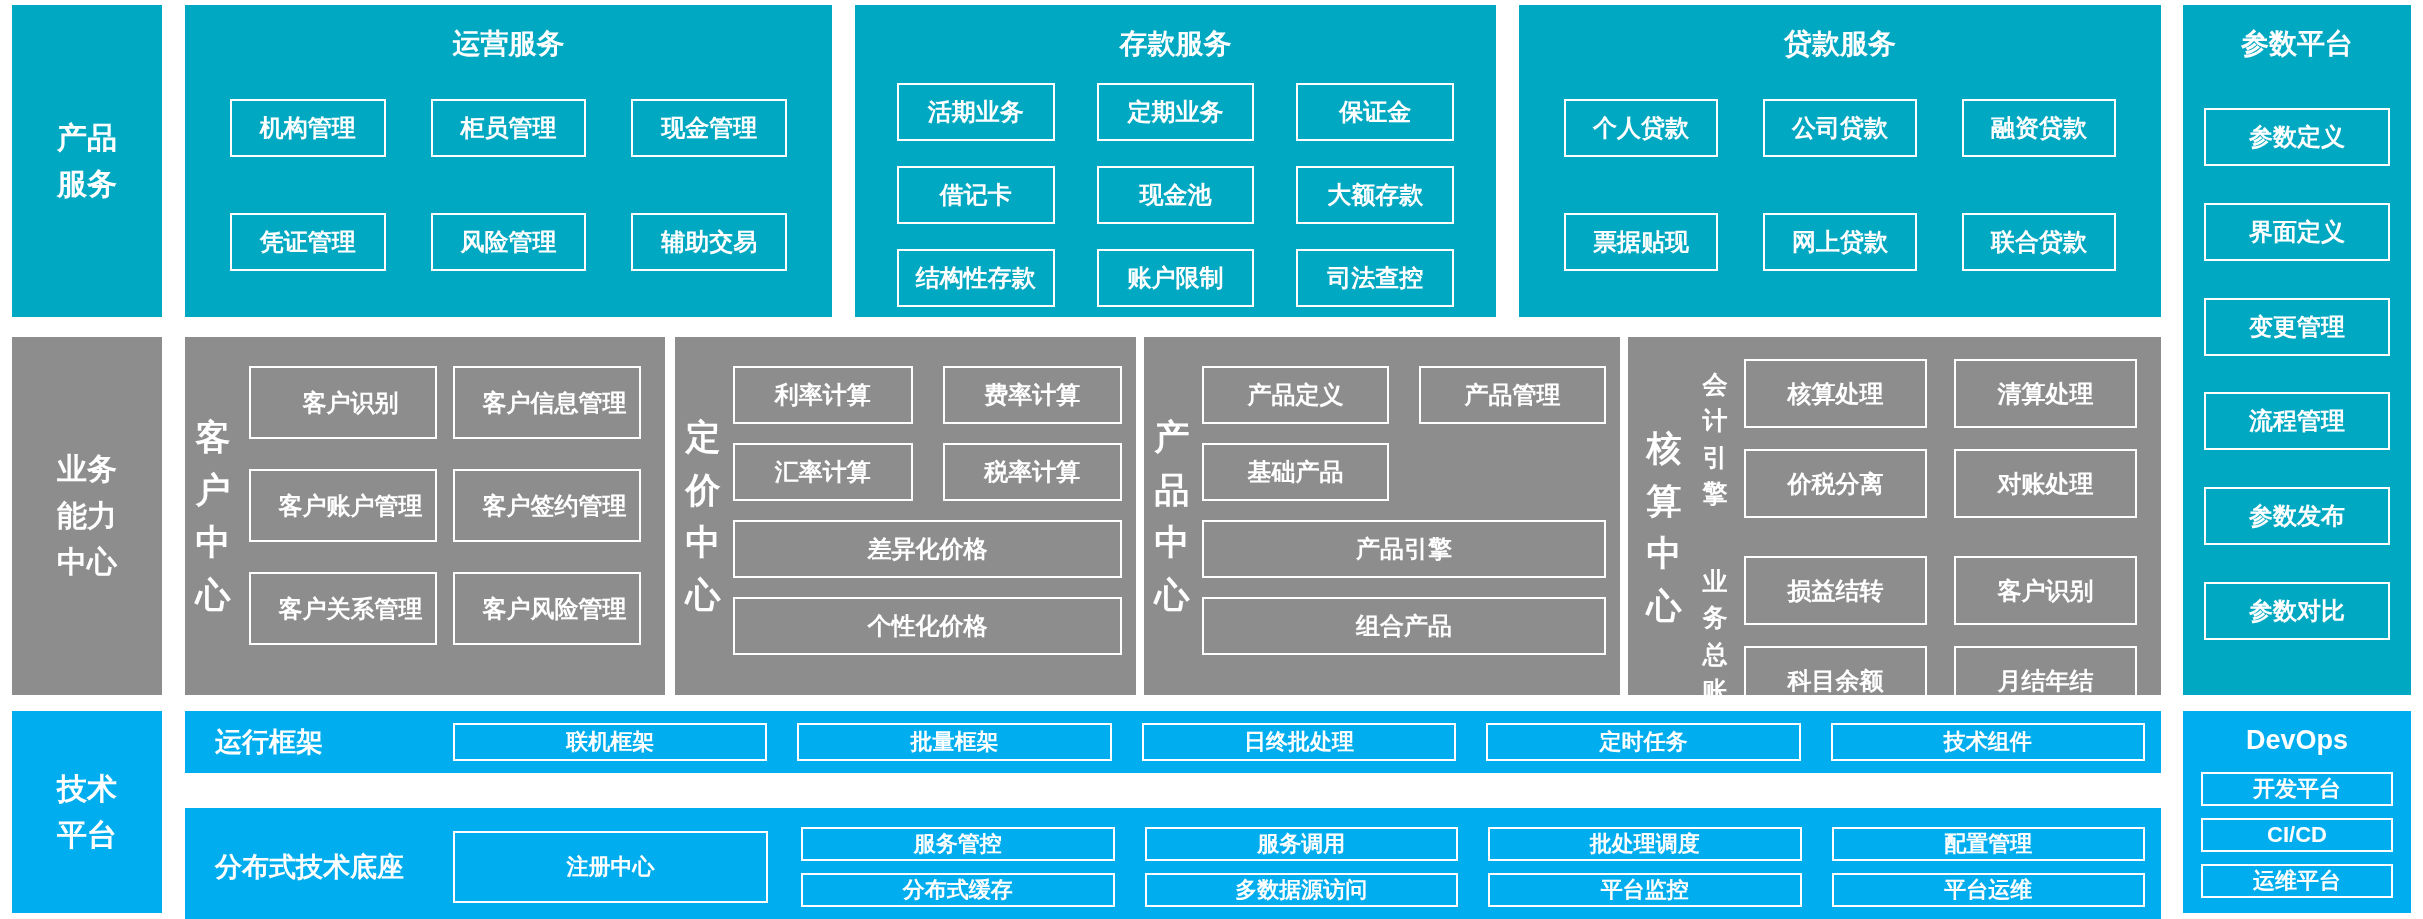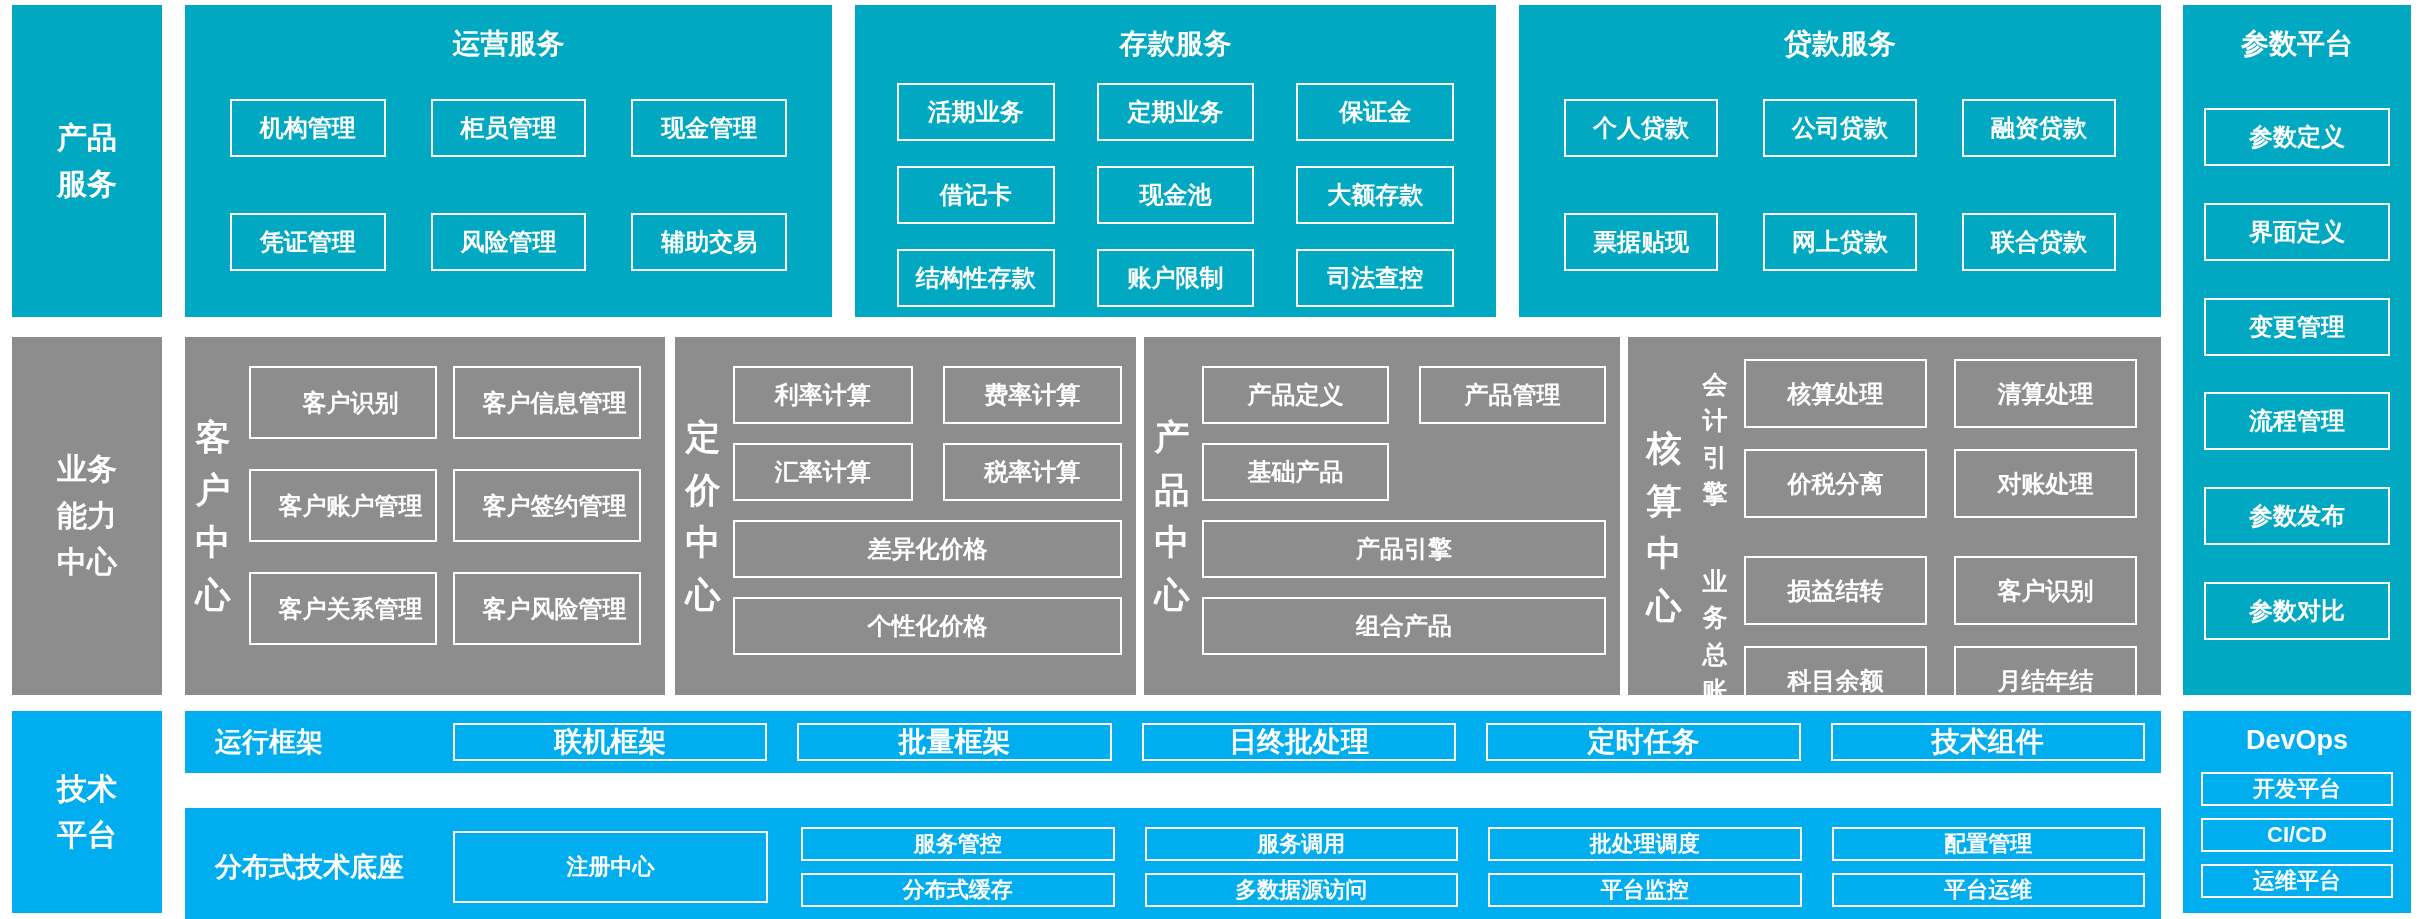--- a/index.html
+++ b/index.html
@@ -75,21 +75,21 @@
   .acct-vlabel { width:58px; flex:none; display:flex; align-items:center; justify-content:center;
                  font-size:25px; font-weight:bold; }
   .acct-vtext { width:27px; word-break:break-all; line-height:1.45; text-align:center; }
   .acct-grid { flex:1; display:grid; grid-template-columns:repeat(2,1fr); gap:21px 27px; }
   .acct-grid .box { height:69px; }
 
   
   .tech-panel { display:flex; align-items:center; padding:0 16px; }
   .tech-label { width:252px; flex:none; font-size:27px; font-weight:bold; padding-left:14px; }
   .tech-list { flex:1; display:flex; gap:30px; }
-  .tech-list .box { flex:1; height:38px; font-size:28px; }
+  .tech-list .box { flex:1; height:38px; font-size:22px; }
 
   .registry-box { width:315px; height:72px; flex:none; margin-right:33px; font-size:22px; }
   .dist-grid { flex:1; display:grid; grid-template-columns:repeat(4,1fr);
                column-gap:30px; row-gap:12px; }
   .dist-grid .box { height:34px; font-size:22px; }
 
   .devops-panel { display:flex; flex-direction:column; align-items:center; }
   .devops-title { font-size:27px; font-weight:bold; padding-top:14px; }
   .devops-list { display:flex; flex-direction:column; gap:12px; margin-top:16px; }
   .devops-list .box { width:192px; height:34px; font-size:22px; }

